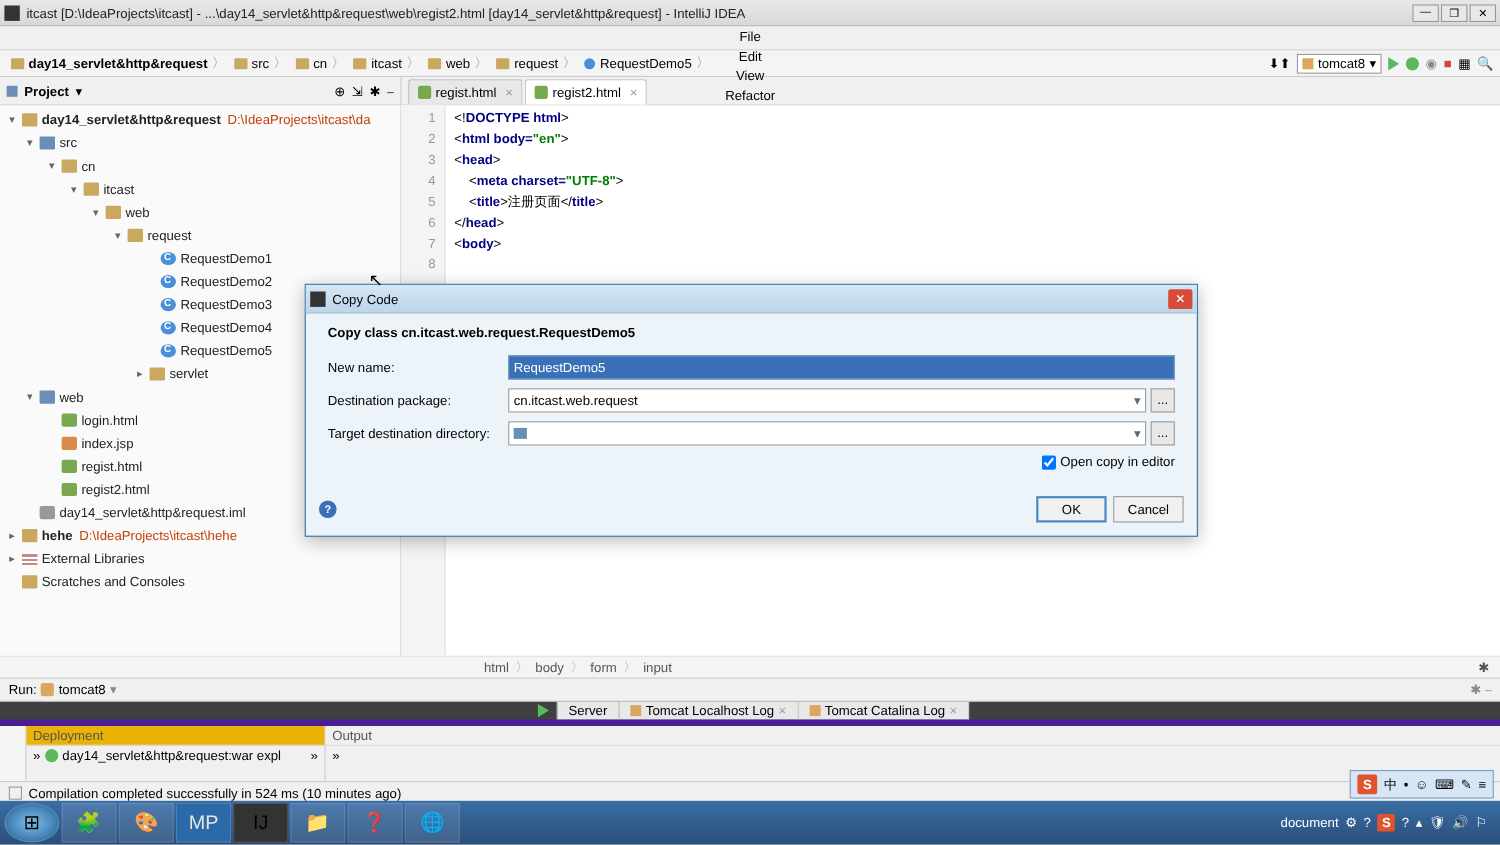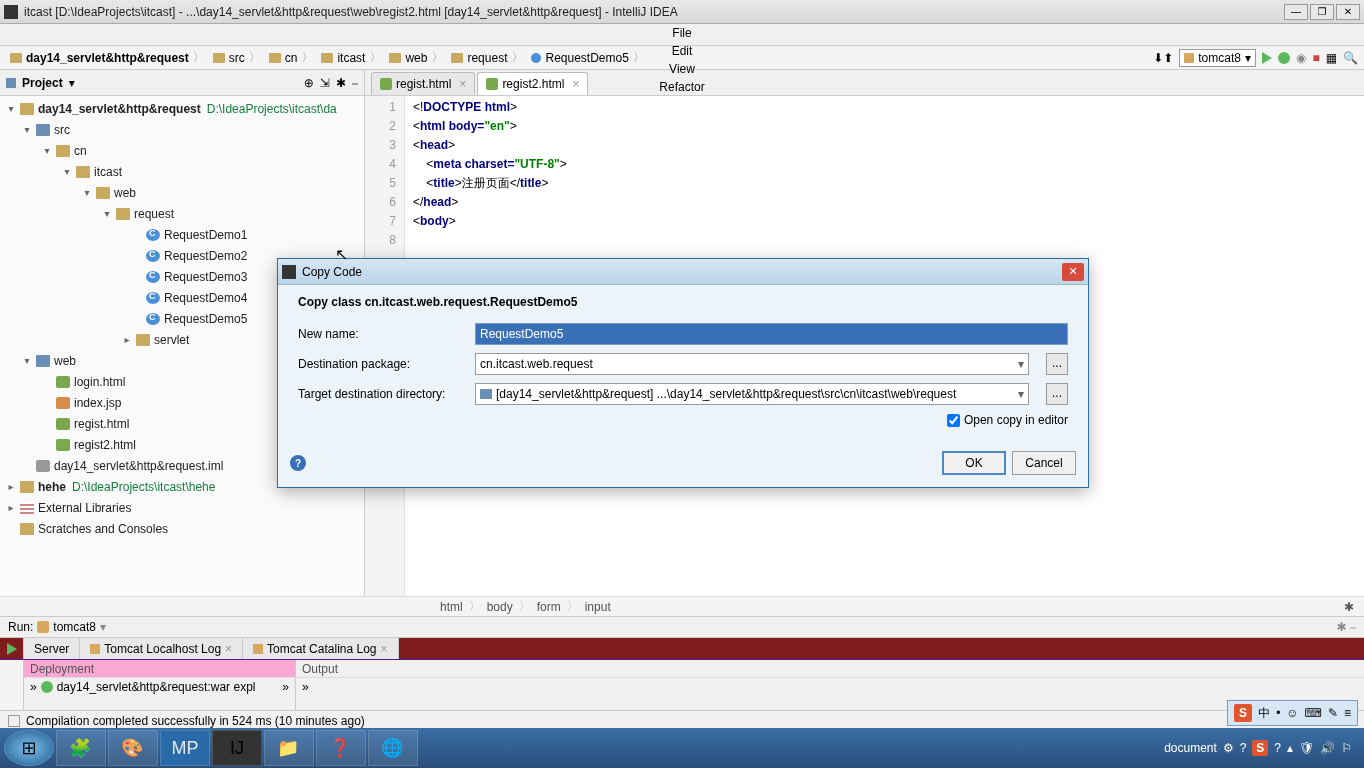--- a/index.html
+++ b/index.html
@@ -44,65 +44,65 @@
 .icn.folder { background: #c9a85f; border-radius: 1px; }
 .icn.folder-blue { background: #6a8fb5; border-radius: 1px; }
 .icn.class { background: #4a90d9; border-radius: 50%; position: relative; }
 .icn.class::after { content: "C"; position: absolute; color: #fff; font-size: 9px; left: 3px; top: -1px; font-weight: bold; }
 .icn.html { background: #7aa84f; border-radius: 2px; }
 .icn.jsp { background: #d98c4a; border-radius: 2px; }
 .icn.iml { background: #999; border-radius: 2px; }
 .icn.lib { background: repeating-linear-gradient(0deg,#c88,#c88 2px,#fff 2px,#fff 4px); }
 .tree-row .lbl { color: #222; }
 .tree-row .lbl.bold { font-weight: bold; }
-.tree-row .path { color: #15803d; margin-left: 6px; }
+.tree-row .path { color: #c2410c; margin-left: 6px; }
 .ind-0 { padding-left: 6px; } .ind-1 { padding-left: 22px; } .ind-2 { padding-left: 42px; }
 .ind-3 { padding-left: 62px; } .ind-4 { padding-left: 82px; } .ind-5 { padding-left: 102px; }
 .ind-6 { padding-left: 142px; } .ind-5b { padding-left: 122px; }
 
 .editor { flex: 1; display: flex; background: #fff; position: relative; }
 .gutter { width: 40px; background: #f4f4f4; border-right: 1px solid #e0e0e0; text-align: right; padding: 2px 8px 0 0; color: #999; font-family: Consolas, monospace; line-height: 19px; }
 .code { padding: 2px 0 0 8px; font-family: Consolas, monospace; line-height: 19px; }
 .code .kw { color: #000080; font-weight: bold; }
 .code .str { color: #008000; font-weight: bold; }
 
 
 .dialog { position: absolute; left: 277px; top: 258px; width: 812px; background: #ecf3f9; border: 1px solid #2b6da6; box-shadow: 0 4px 16px rgba(0,0,0,0.3); z-index: 100; }
 .dialog .dlg-title { height: 26px; background: linear-gradient(#d6e6f4,#bcd5ea); display: flex; align-items: center; padding: 0 4px; border-bottom: 1px solid #9bb; }
 .dialog .dlg-title .dlg-icn { width: 14px; height: 14px; background: #333; margin-right: 6px; }
 .dialog .dlg-title .dlg-close { margin-left: auto; width: 22px; height: 18px; background: #d84a3a; color: #fff; display: flex; align-items: center; justify-content: center; border-radius: 2px; font-size: 11px; }
 .dialog .dlg-body { padding: 10px 20px; }
 .dialog .dlg-head { font-weight: bold; margin-bottom: 14px; }
-.dialog .dlg-row { display: flex; align-items: center; margin-bottom: 8px; gap: 17px; }
+.dialog .dlg-row { display: flex; align-items: center; margin-bottom: 8px; gap: 4px; }
 .dialog .dlg-row label { width: 160px; }
 .dialog .dlg-row input[type=text] { flex: 1; height: 22px; padding: 2px 4px; border: 1px solid #7a9ebf; background: #fff; }
 .dialog .dlg-row .combo-inp { flex: 1; height: 22px; border: 1px solid #999; background: #fff; display: flex; align-items: center; padding: 0 4px; }
 .dialog .dlg-row .combo-inp .drop { margin-left: auto; color: #666; }
 .dialog .dlg-row .dots { width: 22px; height: 22px; border: 1px solid #999; background: #e8e8e8; text-align: center; line-height: 18px; }
 .dialog .dlg-foot { display: flex; align-items: center; padding: 6px 12px 12px; }
 .dialog .help { width: 16px; height: 16px; background: #3a70b8; color: #fff; border-radius: 50%; display: flex; align-items: center; justify-content: center; font-size: 10px; font-weight: bold; }
 .dialog button.dlg-btn { width: 64px; height: 24px; border: 1px solid #999; background: #f0f0f0; margin-left: 6px; }
 .dialog button.dlg-btn.primary { border: 2px solid #4a8ac4; }
 
 
 .editor-crumb { height: 20px; background: #f4f4f4; border-top: 1px solid #ddd; display: flex; align-items: center; padding-left: 440px; gap: 6px; color: #555; }
 .editor-crumb .chev { color: #aaa; }
 .editor-actions { margin-left: auto; padding-right: 10px; display: flex; gap: 6px; }
 
 
 .run-hdr { height: 22px; background: #f0f0f0; border-top: 1px solid #ccc; border-bottom: 1px solid #ccc; display: flex; align-items: center; padding: 0 8px; }
 .run-hdr .tcat-icn { width: 12px; height: 12px; background: #d9a85f; border-radius: 2px; margin: 0 4px; }
-.run-tabs { height: 22px; background: #7f1d1d; display: flex; border-bottom: 1px solid #4c1d95; }
+.run-tabs { height: 22px; background: #404040; display: flex; border-bottom: 6px solid #4c1d95; justify-content: center; }
 .run-tabs .lstrip { width: 24px; border-right: 1px solid #ccc; display: flex; align-items: center; justify-content: center; }
 .run-tabs .tab { padding: 2px 10px; border-right: 1px solid #ccc; background: #e8e8e8; display: flex; align-items: center; gap: 4px; }
 .run-tabs .tab .x { color: #999; }
 .run-body { height: 50px; display: flex; }
 .run-body .lstrip { width: 24px; border-right: 1px solid #ccc; background: #f4f4f4; }
 .run-body .dep-col { width: 272px; border-right: 1px solid #ccc; }
-.run-body .dep-col .hdr { height: 18px; padding: 2px 6px; background: #f9a8d4; border-bottom: 1px solid #ddd; color: #555; }
+.run-body .dep-col .hdr { height: 18px; padding: 2px 6px; background: #eab308; border-bottom: 1px solid #ddd; color: #555; }
 .run-body .dep-col .dep-row { display: flex; align-items: center; padding: 2px 6px; gap: 4px; }
 .run-body .out-col .hdr { height: 18px; padding: 2px 6px; background: #f0f0f0; border-bottom: 1px solid #ddd; color: #555; }
 .green-dot { width: 12px; height: 12px; background: #5cb85c; border-radius: 50%; }
 
 
 .statusbar { height: 20px; background: #f0f0f0; border-top: 1px solid #ccc; display: flex; align-items: center; padding: 0 8px; }
 .statusbar .right { margin-left: auto; display: flex; gap: 10px; align-items: center; }
 
 
 .taskbar { height: 40px; background: linear-gradient(#3a6ea5,#2a4e7a); display: flex; align-items: center; padding: 0 4px; gap: 2px; position: absolute; bottom: 0; width: 100%; }
@@ -463,21 +463,20 @@
       <div class="combo-inp">
           <span>cn.itcast.web.request</span>
           <span class="drop">▾</span>
         </div>
       <div class="dots">...</div>
     </div>
     <div class="dlg-row">
       <label>Target destination directory:</label>
       <div class="combo-inp">
           <span style="width:12px;height:10px;background:#6a8fb5;display:inline-block;margin-right:4px"></span>
-          <span>[day14_servlet&amp;http&amp;request] ...\day14_servlet&amp;http&amp;request\src\cn\itcast\web\request</span>
           <span class="drop">▾</span>
         </div>
       <div class="dots">...</div>
     </div>
     <div class="dlg-row" style="justify-content:flex-end">
       <label style="width:auto;display:flex;align-items:center;gap:4px">
         <input type="checkbox" checked="" style="">
         <span>Open copy in editor</span>
       </label>
     </div>

